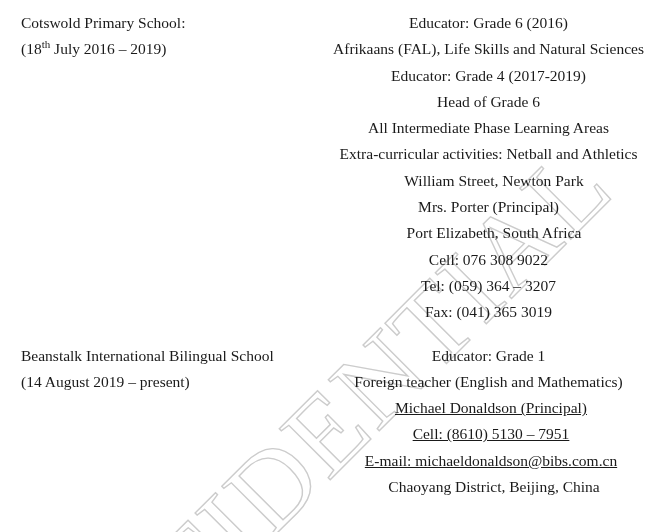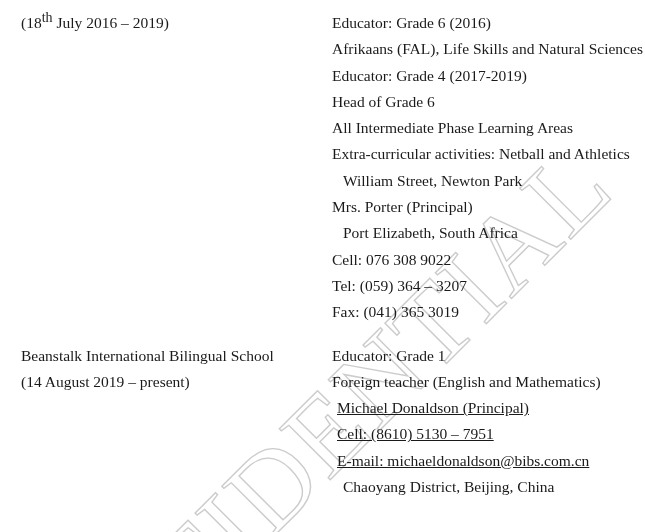--- a/index.html
+++ b/index.html
@@ -27,37 +27,38 @@
     letter-spacing: 2px;
   }
   .content {
     position: relative;
     z-index: 1;
     padding: 10px 0 0 21px;
   }
   .entry { display: flex; align-items: flex-start; }
   .entry + .entry { margin-top: 17px; }
   .col-left { flex: 0 0 311px; width: 311px; }
-  .col-right { flex: 1 1 auto; }
+  .col-right { flex: 1 1 auto; text-align: center; }
   .line { line-height: 26.3px; white-space: nowrap; }
   .line.ind1 { padding-left: 5px; text-decoration: underline; }
   .line.ind2 { padding-left: 3px; margin-left: 8px; }
-  sup { font-size: 14px; line-height: 0; vertical-align: super; }
+  sup { font-size: 11px; line-height: 0; vertical-align: super; }
 </style>
 </head>
 <body>
 
 <svg class="watermark" width="645" height="532" viewBox="0 0 645 532" aria-hidden="true">
   <text x="0" y="0" transform="translate(30 780) rotate(-45)">CONFIDENTIAL</text>
 </svg>
 
 <div class="content">
 
   <div class="entry">
     <div class="col-left">
+      <div class="line">Cotswold Primary School:</div>
       <div class="line"><span>(18</span><sup>th</sup><span> July 2016 – 2019)</span></div>
     </div>
     <div class="col-right">
       <div class="line">Educator: Grade 6 (2016)</div>
       <div class="line">Afrikaans (FAL), Life Skills and Natural Sciences</div>
       <div class="line">Educator: Grade 4 (2017-2019)</div>
       <div class="line">Head of Grade 6</div>
       <div class="line">All Intermediate Phase Learning Areas</div>
       <div class="line">Extra-curricular activities: Netball and Athletics</div>
       <div class="line ind2">William Street, Newton Park</div>

